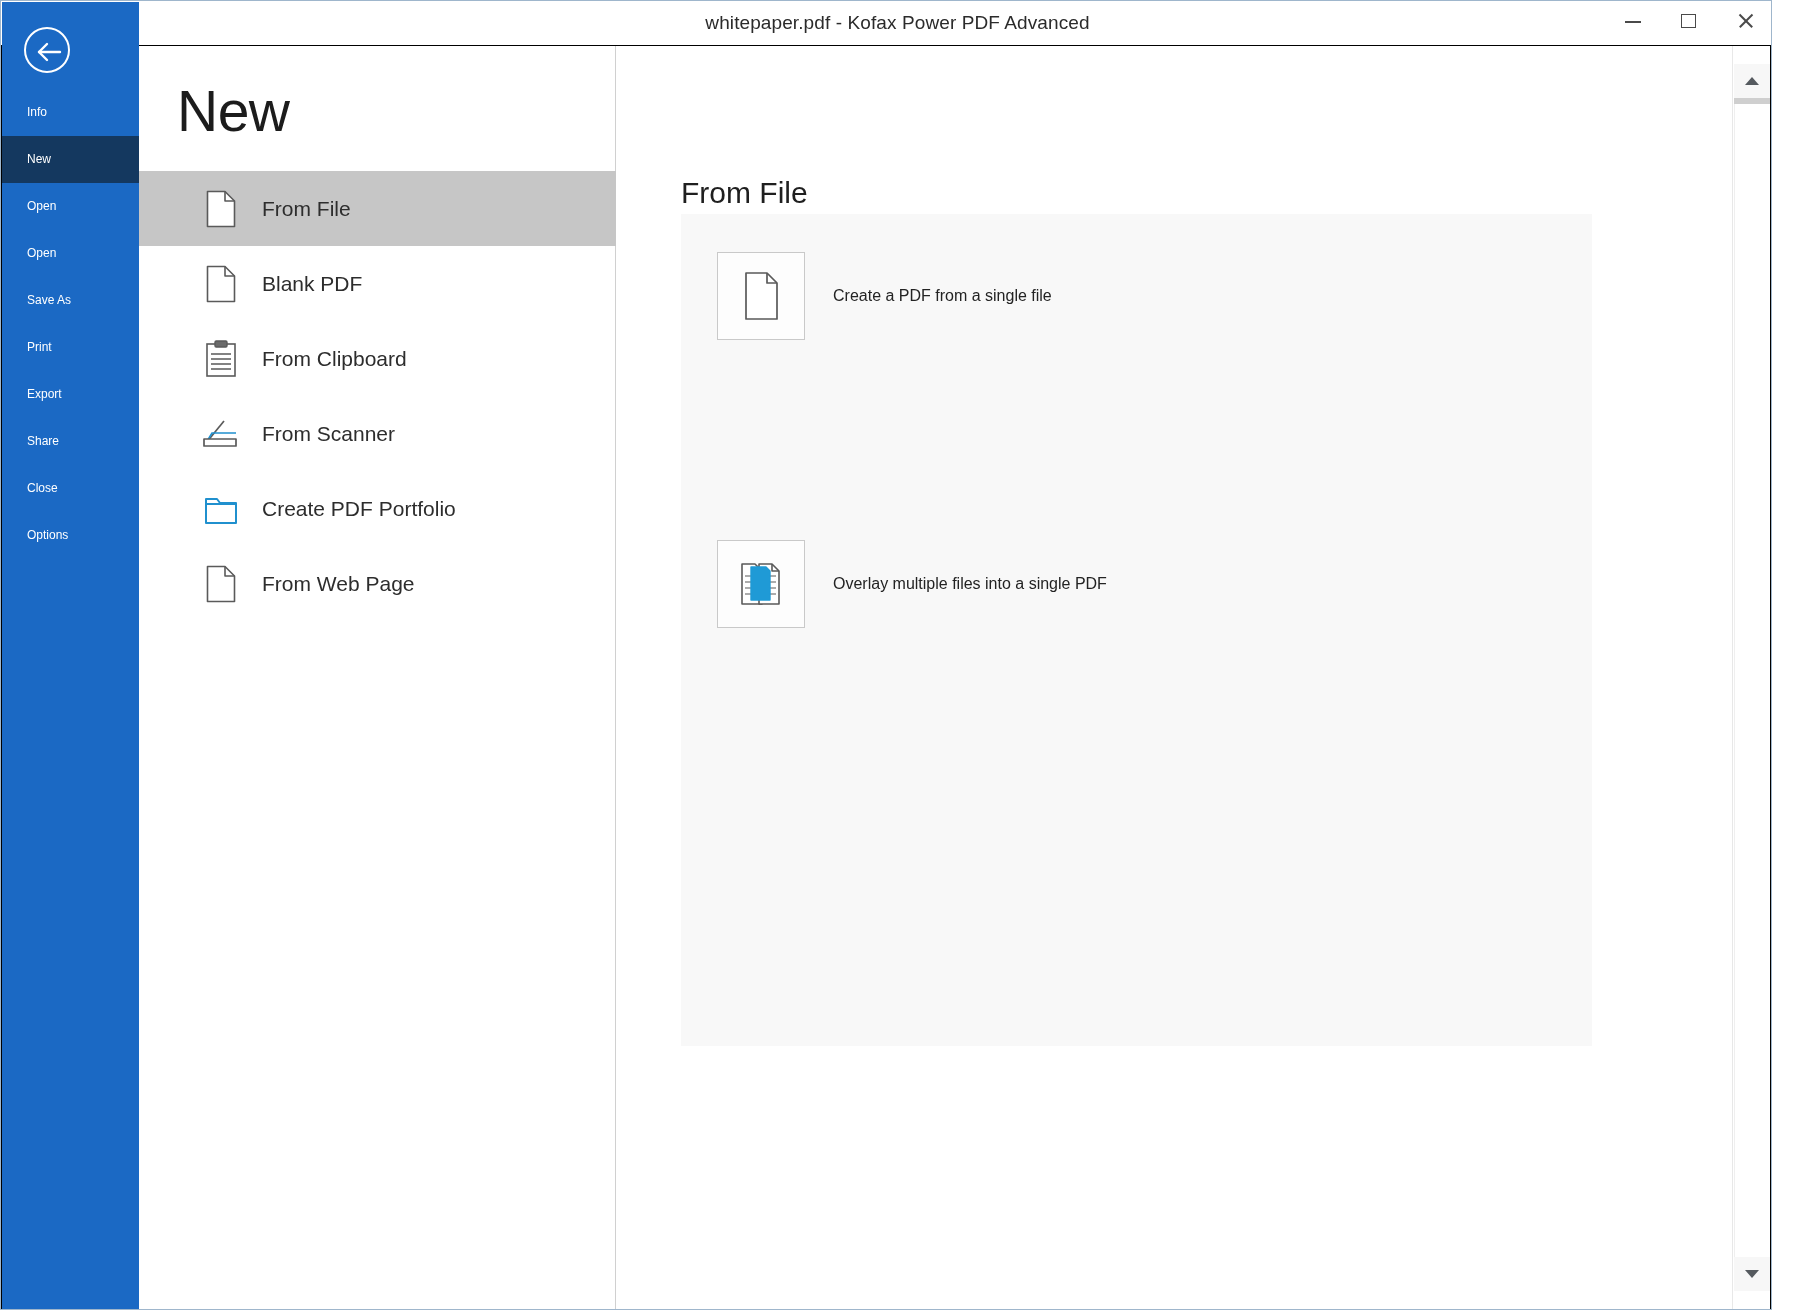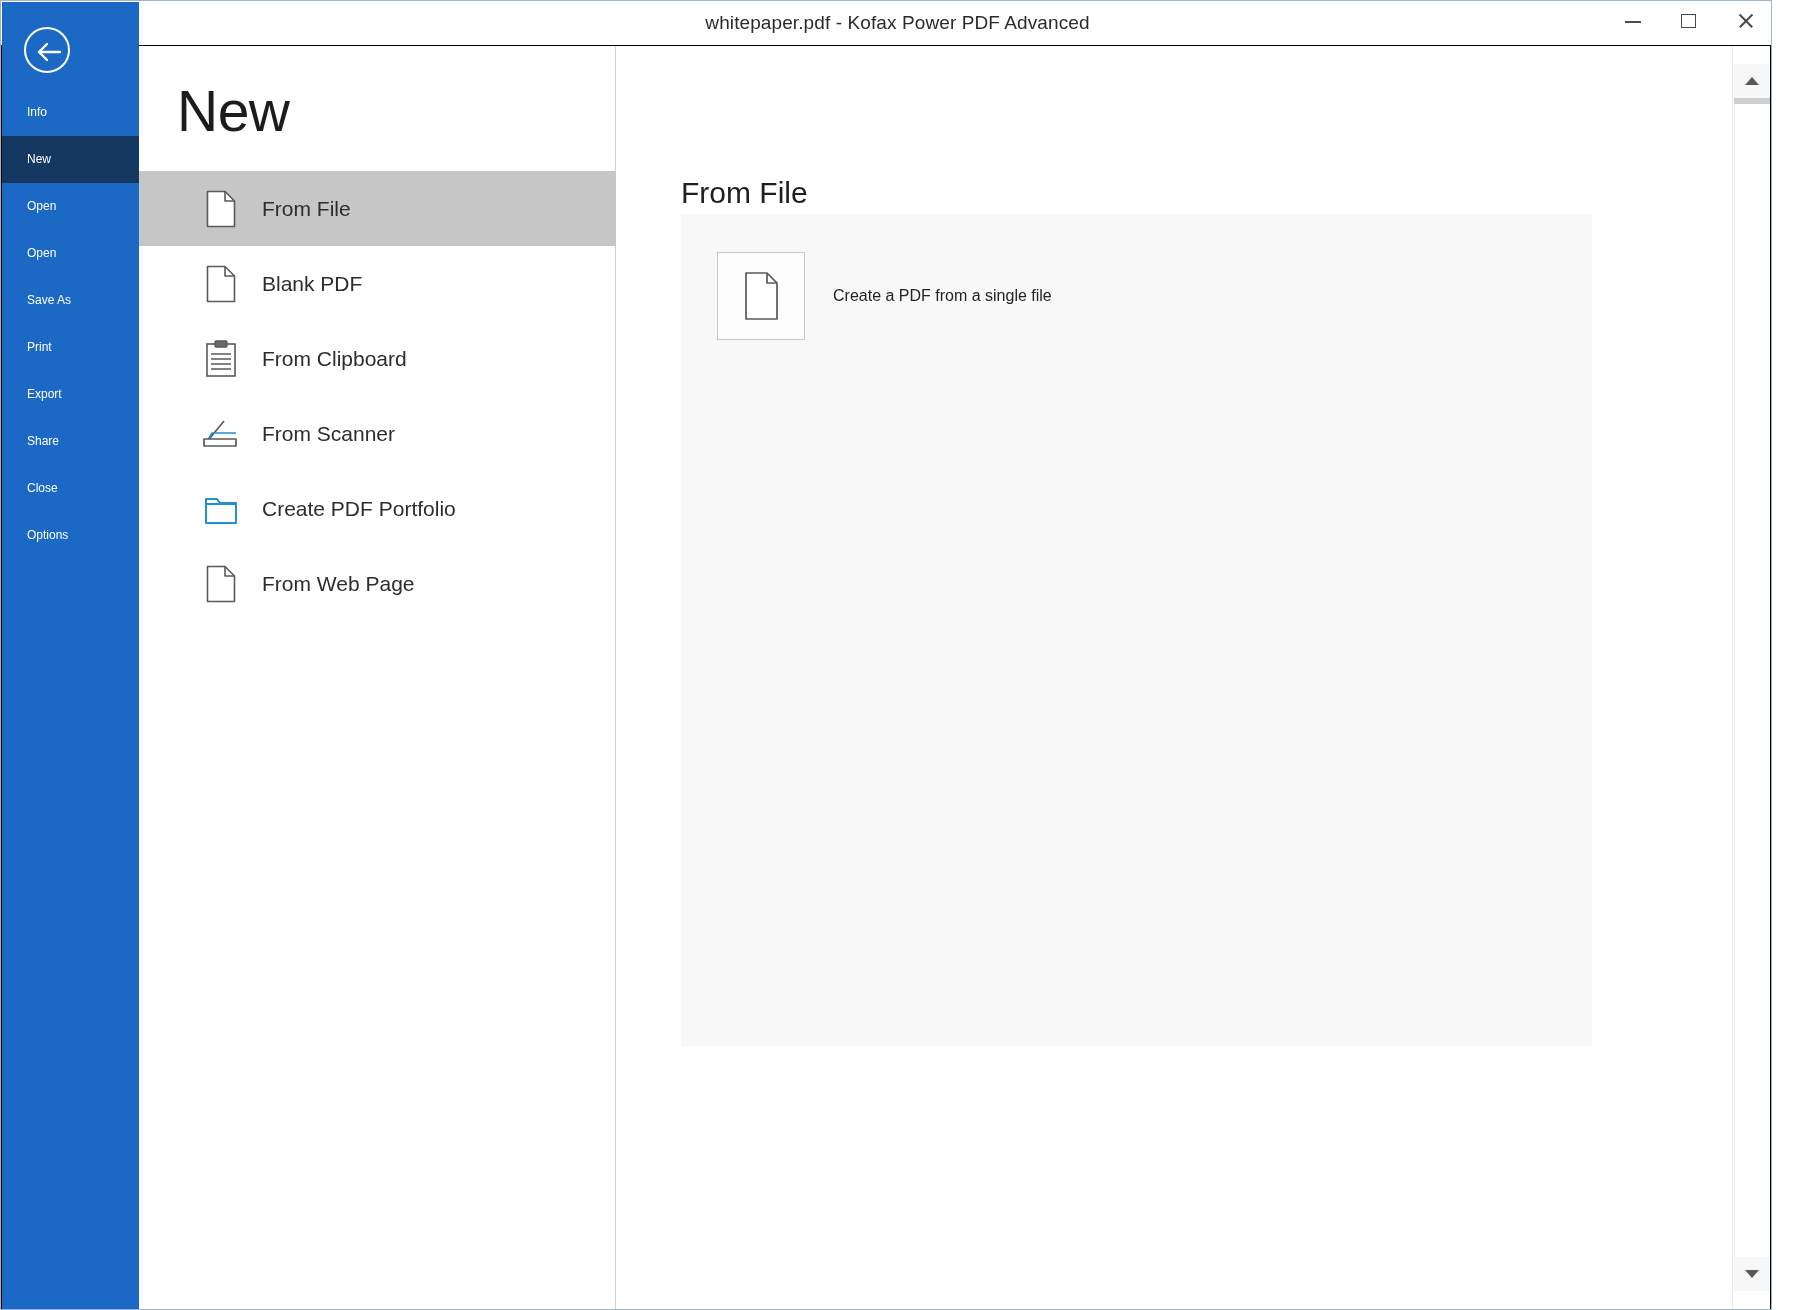--- a/index.html
+++ b/index.html
@@ -358,20 +358,33 @@
             <svg width="42" height="52" viewBox="0 0 42 52">
               <path d="M6 3 H27 L37 13 V49 H6 Z" fill="#ffffff" stroke="#5a5a5a" stroke-width="1.7" stroke-linejoin="round"></path>
               <path d="M27 3 V13 H37" fill="none" stroke="#5a5a5a" stroke-width="1.7" stroke-linejoin="round"></path>
             </svg>
           </span>
           <span class="detail-label">Create a PDF from a single file</span>
         </div>
 
 
 
+        <div class="detail-row" style="top:322px">
+          <span class="detail-tile">
+            <svg width="48" height="52" viewBox="0 0 48 52">
+              <path d="M5 6 H18 L25 13 V46 H5 Z" fill="#ffffff" stroke="#5a5a5a" stroke-width="1.6" stroke-linejoin="round"></path>
+              <path d="M8 18 H14 M8 24 H14 M8 30 H14 M8 36 H14" stroke="#5a5a5a" stroke-width="1.2"></path>
+              <path d="M22 6 H35 L42 13 V46 H22 Z" fill="#ffffff" stroke="#5a5a5a" stroke-width="1.6" stroke-linejoin="round"></path>
+              <path d="M35 6 V13 H42" fill="none" stroke="#5a5a5a" stroke-width="1.6" stroke-linejoin="round"></path>
+              <path d="M31 18 H39 M31 24 H39 M31 30 H39 M31 36 H39" stroke="#5a5a5a" stroke-width="1.2"></path>
+              <path d="M14 9 H29 L33 13 V42 H14 Z" fill="#1f9ad6" stroke="#1f9ad6" stroke-width="1.4" stroke-linejoin="round"></path>
+            </svg>
+          </span>
+          <span class="detail-label">Overlay multiple files into a single PDF</span>
+        </div>
 
       </div>
     </div>
   </div>
 
   <div id="scrollbar">
     <div id="sb-track"></div>
     <div class="sb-btn" id="sb-up">
       <span class="sb-arrow up"></span>
     </div>

